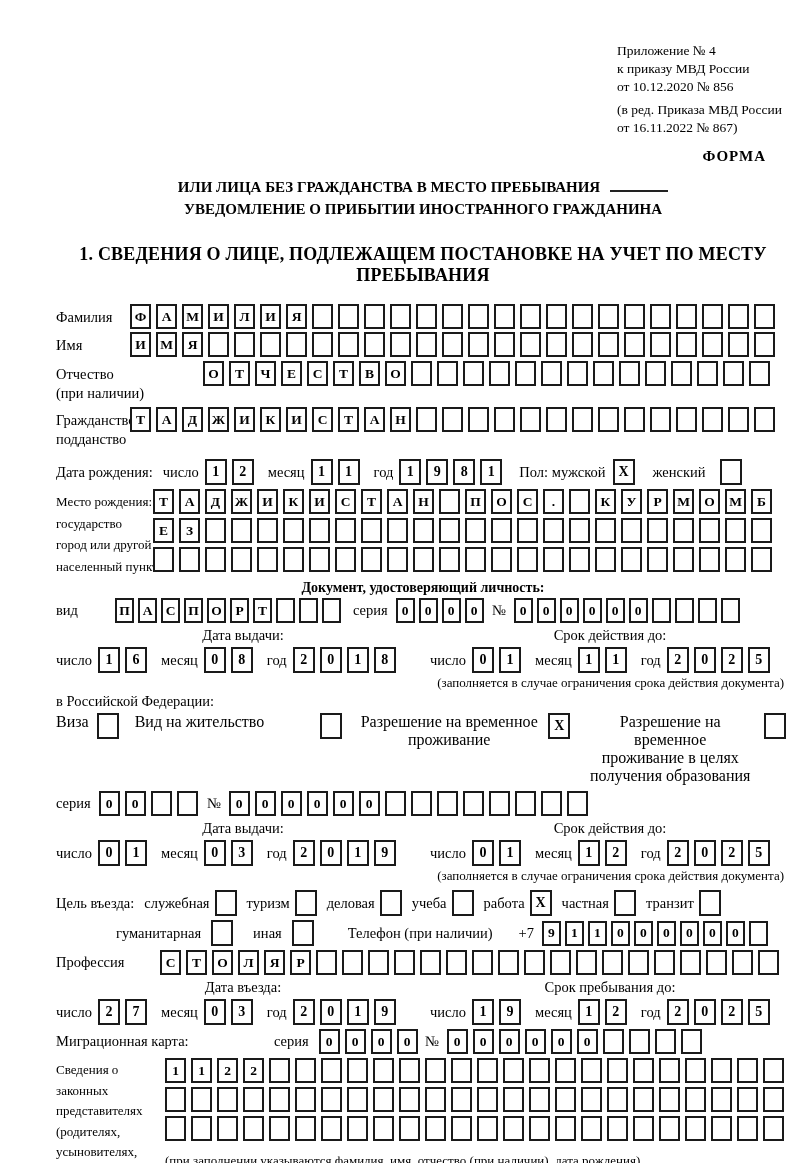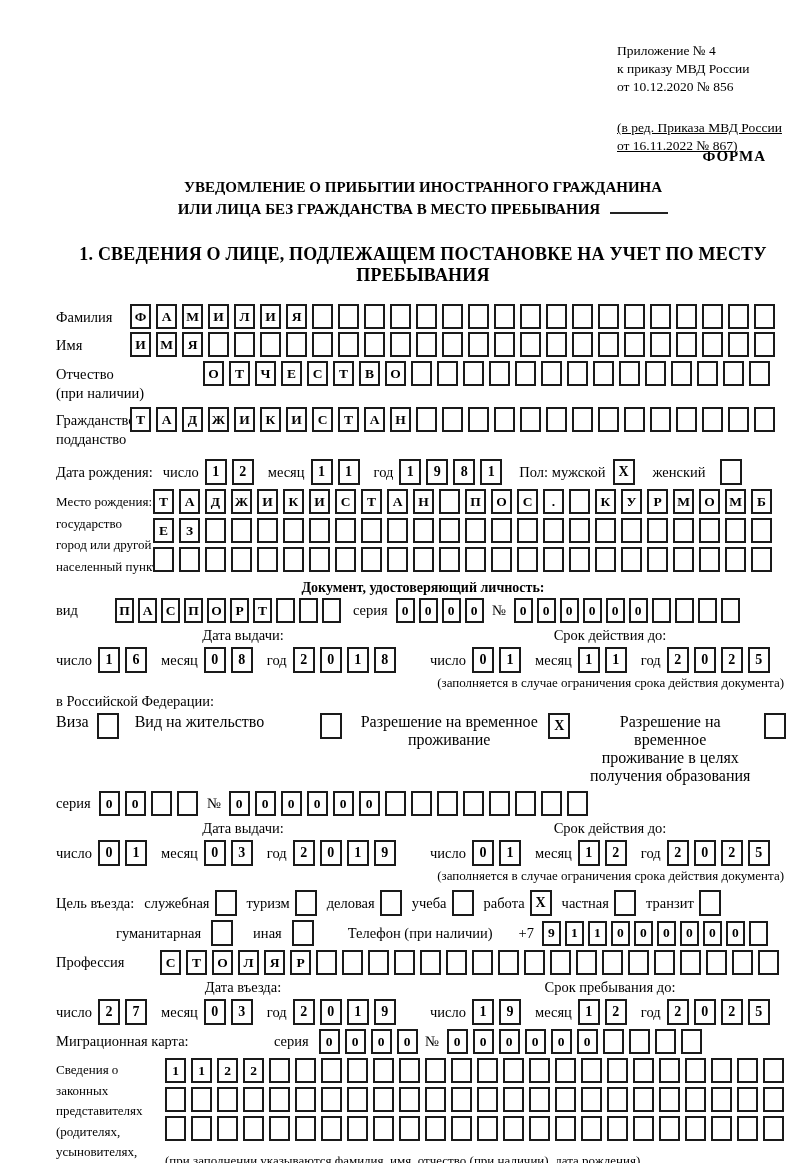--- a/index.html
+++ b/index.html
@@ -1,21 +1,21 @@
 <!DOCTYPE html>
 <html><head>
 <meta charset="utf-8">
 <style>
   html,body{margin:0;padding:0;background:#fff;}
   .page{position:relative;width:800px;height:1163px;box-sizing:border-box;
         padding:40px 10px 0 56px;overflow:hidden;background:#fff;color:#000;
         font-family:"Liberation Serif","DejaVu Serif",serif;font-size:14.5px;}
   .abs{position:absolute;}
   .appendix{left:617px;top:42px;font-size:13.5px;line-height:18px;}
-  .edition{margin-top:23px;text-decoration:underline;}
+  .edition{margin-top:5px;}
   .forma{top:148px;right:34px;font-weight:bold;font-size:15px;letter-spacing:1px;}
   .title{margin-top:136px;text-align:center;font-weight:bold;font-size:15px;line-height:22px;}
   .t-underline{display:inline-block;width:58px;border-bottom:2px solid #222;margin-left:10px;vertical-align:baseline;}
   .heading{margin-top:24px;text-align:center;font-weight:bold;font-size:18px;letter-spacing:0.2px;}
   .frow{display:flex;align-items:flex-start;}
   .flabel{flex:0 0 auto;padding-top:4px;line-height:19px;}
   .boxrow{display:flex;flex-wrap:nowrap;}
   .cell{display:inline-flex;align-items:center;justify-content:center;box-sizing:border-box;
         width:21px;height:25px;border:2px solid #1a1a1a;margin-right:5px;background:#fff;
         font-weight:bold;font-size:13.5px;flex:0 0 auto;}
@@ -52,22 +52,22 @@
     <div>к приказу МВД России</div>
     <div>от 10.12.2020 № 856</div>
     <div class="edition">
       <div>(в ред. Приказа МВД России</div>
       <div>от 16.11.2022 № 867)</div>
     </div>
   </div>
   <div class="abs forma">ФОРМА</div>
 
   <div class="title">
+    <div><span>ИЛИ ЛИЦА БЕЗ ГРАЖДАНСТВА В МЕСТО ПРЕБЫВАНИЯ</span><span class="t-underline"></span></div>
     <div>УВЕДОМЛЕНИЕ О ПРИБЫТИИ ИНОСТРАННОГО ГРАЖДАНИНА</div>
-    <div><span>ИЛИ ЛИЦА БЕЗ ГРАЖДАНСТВА В МЕСТО ПРЕБЫВАНИЯ</span><span class="t-underline"></span></div>
   </div>
 
   <div class="heading">1. СВЕДЕНИЯ О ЛИЦЕ, ПОДЛЕЖАЩЕМ ПОСТАНОВКЕ НА УЧЕТ ПО МЕСТУ ПРЕБЫВАНИЯ</div>
 
   <div class="frow" style="margin-top:18px;">
     <div class="flabel" style="width:74px;">Фамилия</div>
     <div class="boxrow">
         <span class="cell">Ф</span>
         <span class="cell">А</span>
         <span class="cell">М</span>

